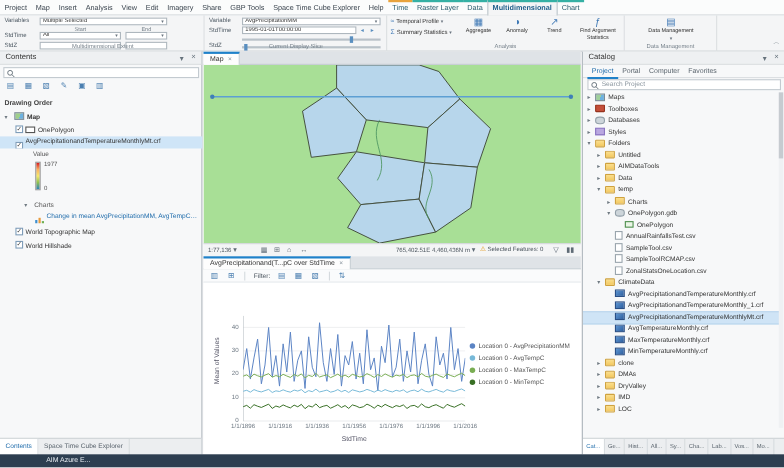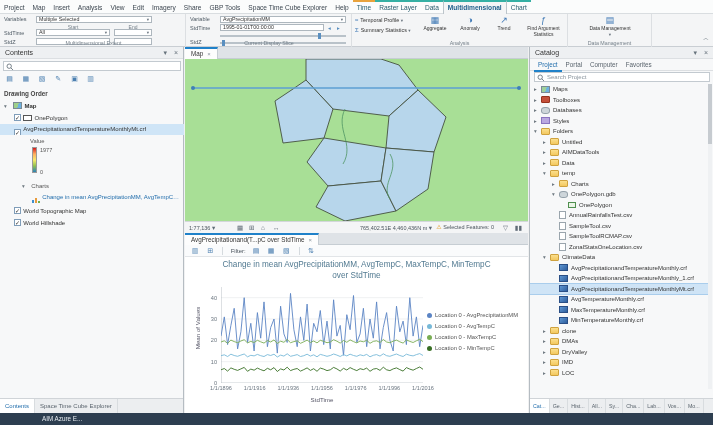--- a/index.html
+++ b/index.html
@@ -276,22 +276,20 @@
       <span class="sep"></span>
       <span class="flabel">Filter:</span>
       <span class="tbico">▤</span>
       <span class="tbico">▦</span>
       <span class="tbico">▧</span>
       <span class="sep"></span>
       <span class="tbico">⇅</span>
     </div>
 
     <div id="chart-body">
-      <div class="ctitle" style="top:3px;">Change in mean AvgPrecipitationMM, AvgTempC, MaxTempC, MinTempC</div>
-      <div class="ctitle" style="top:14px;">over StdTime</div>
       <div id="ylab">Mean of Values</div>
       <svg id="chart-plot" width="202" height="96" viewBox="0 0 202 96" preserveAspectRatio="none">
           <line x1="0" x2="202" y1="96" y2="96" stroke="#aab2b9" stroke-width="0.6"></line>
           <line x1="0" x2="202" y1="74.66666666666667" y2="74.66666666666667" stroke="#e6e8ea" stroke-width="0.6"></line>
           <line x1="0" x2="202" y1="53.333333333333336" y2="53.333333333333336" stroke="#e6e8ea" stroke-width="0.6"></line>
           <line x1="0" x2="202" y1="32" y2="32" stroke="#e6e8ea" stroke-width="0.6"></line>
           <line x1="0" x2="202" y1="10.666666666666671" y2="10.666666666666671" stroke="#e6e8ea" stroke-width="0.6"></line>
           <line x1="0" x2="0" y1="0" y2="96" stroke="#aab2b9" stroke-width="0.8"></line>
           <polyline points="0.0,49.1 3.3,29.9 6.6,57.6 9.9,38.4 13.2,21.3 16.6,61.9 19.9,44.8 23.2,10.7 26.5,55.5 29.8,36.3 33.1,64.0 36.4,25.6 39.7,51.2 43.0,14.9 46.4,59.7 49.7,40.5 53.0,32.0 56.3,66.1 59.6,19.2 62.9,46.9 66.2,55.5 69.5,6.4 72.9,42.7 76.2,59.7 79.5,29.9 82.8,53.3 86.1,17.1 89.4,64.0 92.7,36.3 96.0,44.8 99.3,23.5 102.7,57.6 106.0,34.1 109.3,61.9 112.6,12.8 115.9,49.1 119.2,38.4 122.5,68.3 125.8,27.7 129.1,42.7 132.5,8.5 135.8,55.5 139.1,46.9 142.4,21.3 145.7,59.7 149.0,32.0 152.3,51.2 155.6,14.9 159.0,61.9 162.3,40.5 165.6,25.6 168.9,53.3 172.2,64.0 175.5,19.2 178.8,44.8 182.1,34.1 185.4,57.6 188.8,10.7 192.1,49.1 195.4,29.9 198.7,59.7 202.0,38.4" fill="none" stroke="#5b84c4" stroke-width="0.9"></polyline>
           <polyline points="0.0,68.7 3.3,67.8 6.6,69.5 9.9,67.2 13.2,68.5 16.6,69.3 19.9,68.1 23.2,67.0 26.5,69.8 29.8,68.3 33.1,68.9 36.4,67.4 39.7,68.7 43.0,69.5 46.4,67.6 49.7,68.5 53.0,67.2 56.3,70.0 59.6,68.1 62.9,69.1 66.2,66.8 69.5,69.3 72.9,68.5 76.2,67.6 79.5,69.5 82.8,68.7 86.1,67.2 89.4,69.1 92.7,67.8 96.0,69.8 99.3,67.4 102.7,68.3 106.0,69.3 109.3,68.5 112.6,67.0 115.9,68.1 119.2,69.5 122.5,67.6 125.8,68.9 129.1,67.2 132.5,68.5 135.8,69.3 139.1,67.8 142.4,68.7 145.7,67.4 149.0,69.8 152.3,68.3 155.6,67.6 159.0,69.1 162.3,66.8 165.6,68.7 168.9,69.3 172.2,68.1 175.5,67.0 178.8,68.5 182.1,69.5 185.4,67.2 188.8,68.3 192.1,68.9 195.4,67.6 198.7,66.6 202.0,68.5" fill="none" stroke="#77b9d8" stroke-width="0.9"></polyline>

